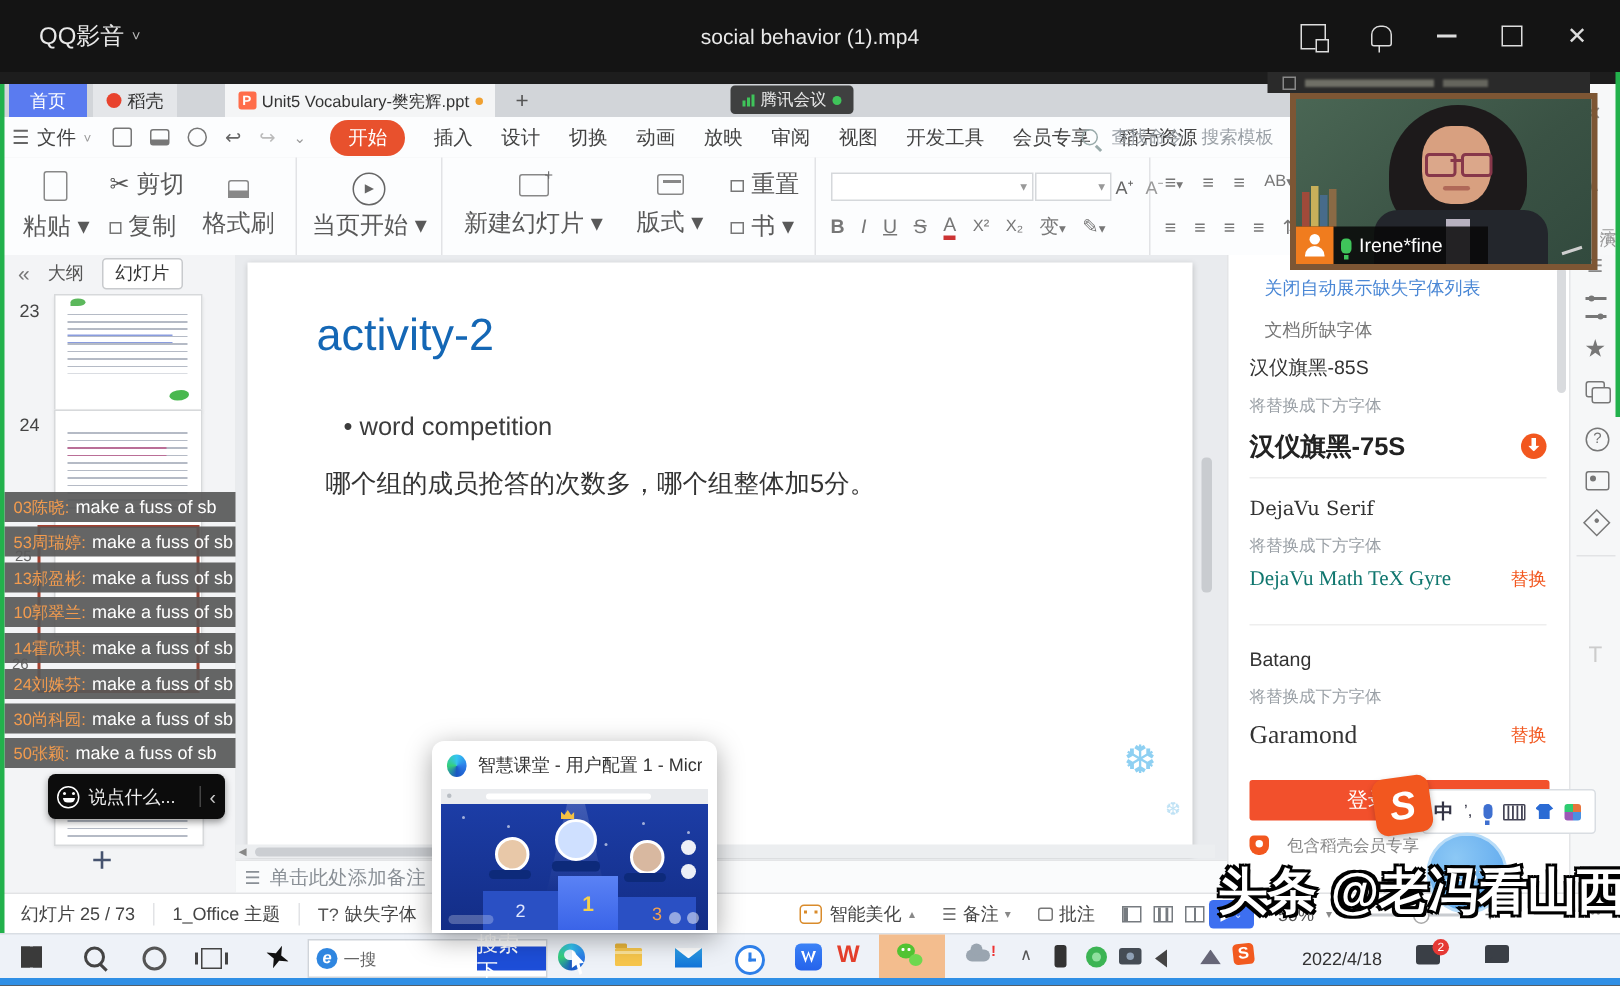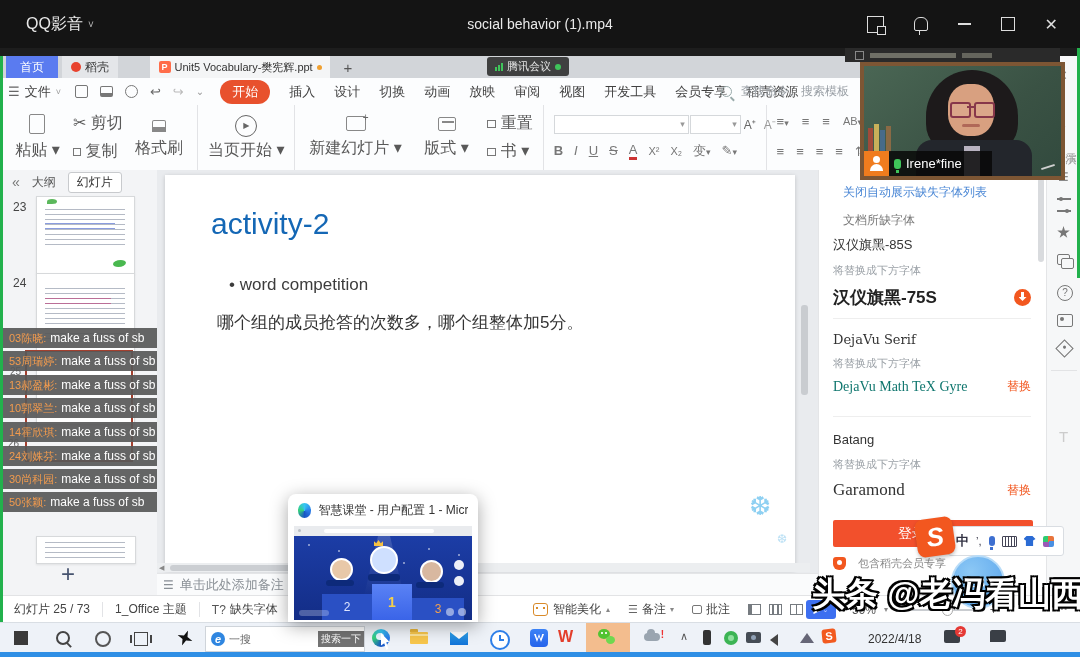--- a/index.html
+++ b/index.html
@@ -234,20 +234,30 @@
       <div class="abs thumb" style="left:36px;top:103px;width:97px;height:150px">
         <div class="tinylines" style="position:absolute;left:8px;top:14px;width:80px;height:52px"></div>
         <div class="abs" style="left:8px;top:24px;width:66px;height:8px;background:repeating-linear-gradient(180deg,rgba(190,60,120,.6) 0 1px,transparent 1px 5px)"></div>
       </div>
       <span class="abs" style="left:10px;top:196px;font-size:10px;color:#666">25</span>
       <span class="abs" style="left:8px;top:268px;font-size:10px;color:#666">26</span>
       <div class="abs" style="left:25px;top:180px;width:104px;height:108px;border:2px solid #a3402f"></div>
       <div class="abs thumb" style="left:36px;top:366px;width:98px;height:26px">
         <div class="tinylines" style="position:absolute;left:8px;top:5px;width:80px;height:16px"></div>
       </div>
+      <div class="abs flex" style="left:32px;top:346px;width:106px;height:30px;background:#0c0c0c;border-radius:5px;padding:0 6px;gap:6px;z-index:7;box-shadow:0 2px 5px rgba(0,0,0,.4)">
+        <span style="width:13px;height:13px;border:1.5px solid #fff;border-radius:50%;position:relative;display:inline-block">
+          <span class="abs" style="left:2.5px;top:3px;width:2px;height:2px;background:#fff;border-radius:50%"></span>
+          <span class="abs" style="right:2.5px;top:3px;width:2px;height:2px;background:#fff;border-radius:50%"></span>
+          <span class="abs" style="left:2.5px;bottom:2.5px;width:8px;height:3px;background:#fff;border-radius:0 0 4px 4px"></span>
+        </span>
+        <span style="color:#eee;font-size:12px;flex:1">说点什么...</span>
+        <span style="width:1px;height:14px;background:#444"></span>
+        <span style="color:#ccc;font-size:13px">‹</span>
+      </div>
       <div class="abs" style="left:48px;top:390px;width:40px;text-align:center;font-size:24px;color:#46536f">+</div>
     </div>
 
     <div class="abs ans" style="top:280px;width:158px">
         <span class="nm">03陈晓:</span>
         <span>make a fuss of sb</span>
       </div>
     <div class="abs ans" style="top:303px;width:181px">
         <span class="nm">53周瑞婷:</span>
         <span>make a  fuss  of  sb</span>
@@ -419,21 +429,21 @@
         </div>
       <div class="abs" style="left:95px;top:8px;width:12px;height:12px;border:2px solid #555;border-radius:50%"></div>
       <div class="abs" style="left:134px;top:9px;width:12px;height:12px;border:1.5px solid #444">
           <span class="abs" style="left:-5px;top:2px;width:2px;height:8px;background:#444"></span>
           <span class="abs" style="right:-5px;top:2px;width:2px;height:8px;background:#444"></span>
         </div>
       <div class="abs" style="left:177px;top:7px;width:16px;height:16px;background:#111;clip-path:polygon(50% 0,62% 38%,100% 50%,62% 62%,50% 100%,38% 62%,0 50%,38% 38%);transform:rotate(22deg)"></div>
       <div class="abs flex" style="left:205px;top:3px;width:158px;height:24px;background:#fff;border:1px solid #cfd4da">
         <span style="margin-left:5px;width:14px;height:14px;border-radius:50%;background:#2f86e0;color:#fff;font-size:11px;font-style:italic;font-weight:bold;display:inline-flex;align-items:center;justify-content:center">e</span>
         <span style="margin-left:4px;font-size:11px;color:#666">一搜</span>
-        <span style="margin-left:auto;width:46px;height:16px;background:#737373;color:#fff;font-size:10px;display:inline-flex;align-items:center;justify-content:center">搜索一下</span>
+        <span style="margin-left:auto;width:46px;height:16px;background:#1d4ed8;color:#fff;font-size:14px;display:inline-flex;align-items:center;justify-content:center">搜索一下</span>
       </div>
       <div class="abs" style="left:372px;top:6px;width:18px;height:18px;border-radius:50%;background:conic-gradient(#35c5f2,#2b7de9,#1a56c4,#35d07a,#35c5f2)">
           <span class="abs" style="left:4px;top:4px;width:8px;height:7px;background:#eaf6ff;border-radius:50% 50% 0 50%"></span>
         </div>
       <div class="abs" style="left:410px;top:9px;width:18px;height:12px;background:#f7c64c;border-radius:1px">
           <span class="abs" style="left:0;top:-3px;width:8px;height:3px;background:#e8b53a;border-radius:1px 1px 0 0"></span>
           <span class="abs" style="left:0;top:2px;width:18px;height:2px;background:#fde49a"></span>
         </div>
       <div class="abs" style="left:450px;top:9px;width:18px;height:13px;background:linear-gradient(#2da0e8,#1273d8)">
           <span class="abs" style="left:0;top:0;width:18px;height:7px;background:#fff;clip-path:polygon(0 0,50% 100%,100% 0)"></span>

